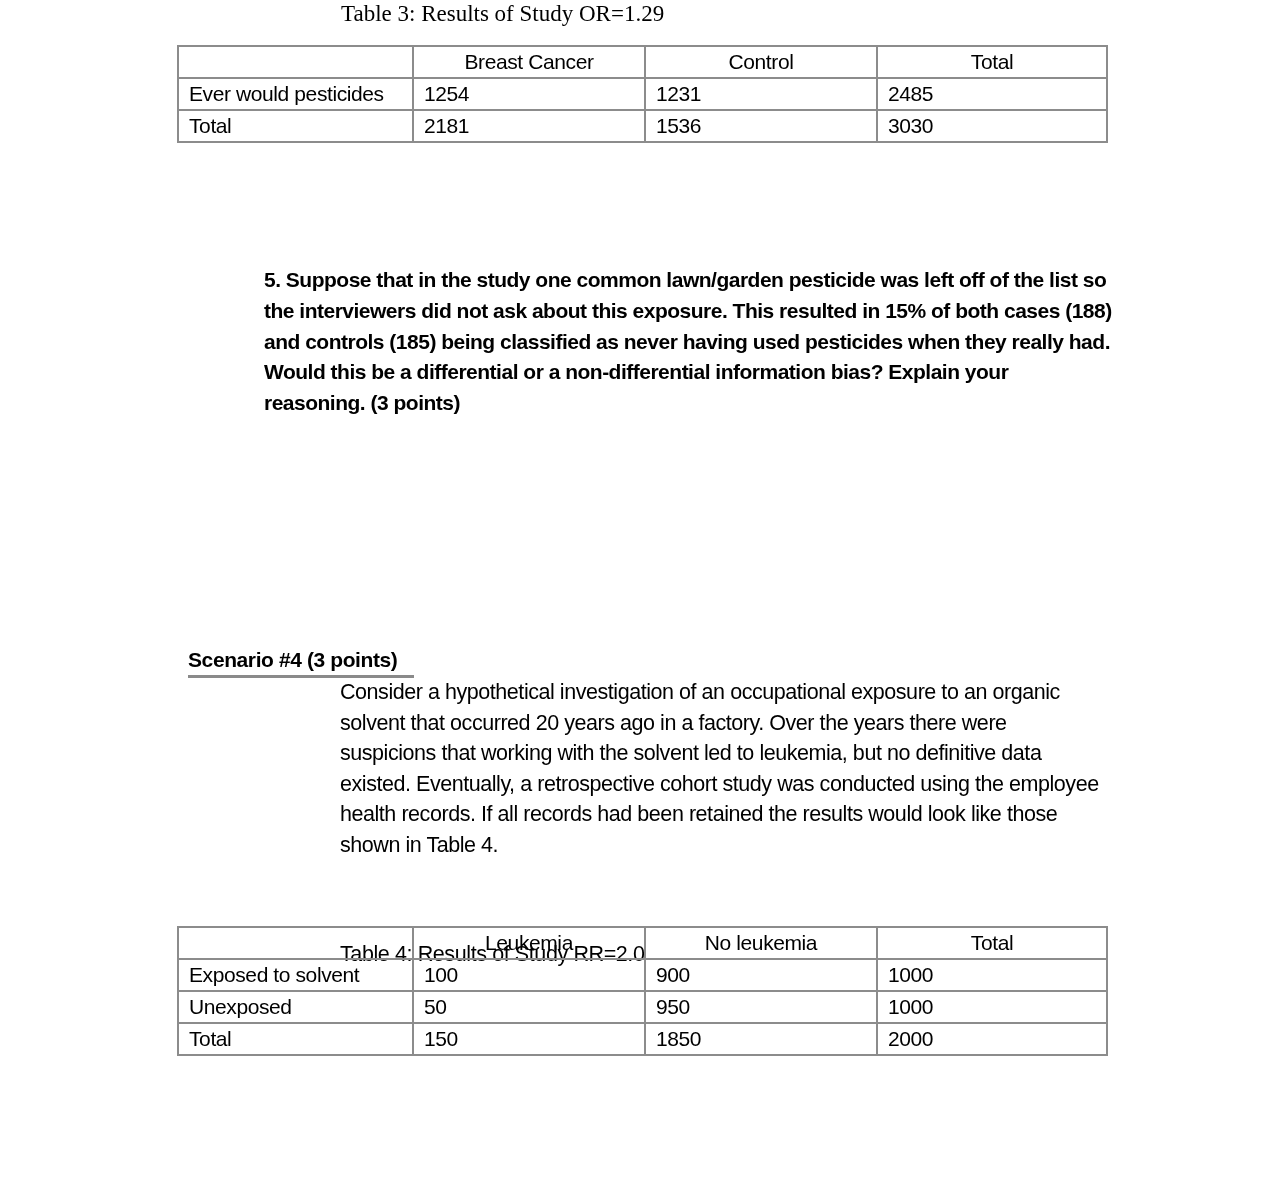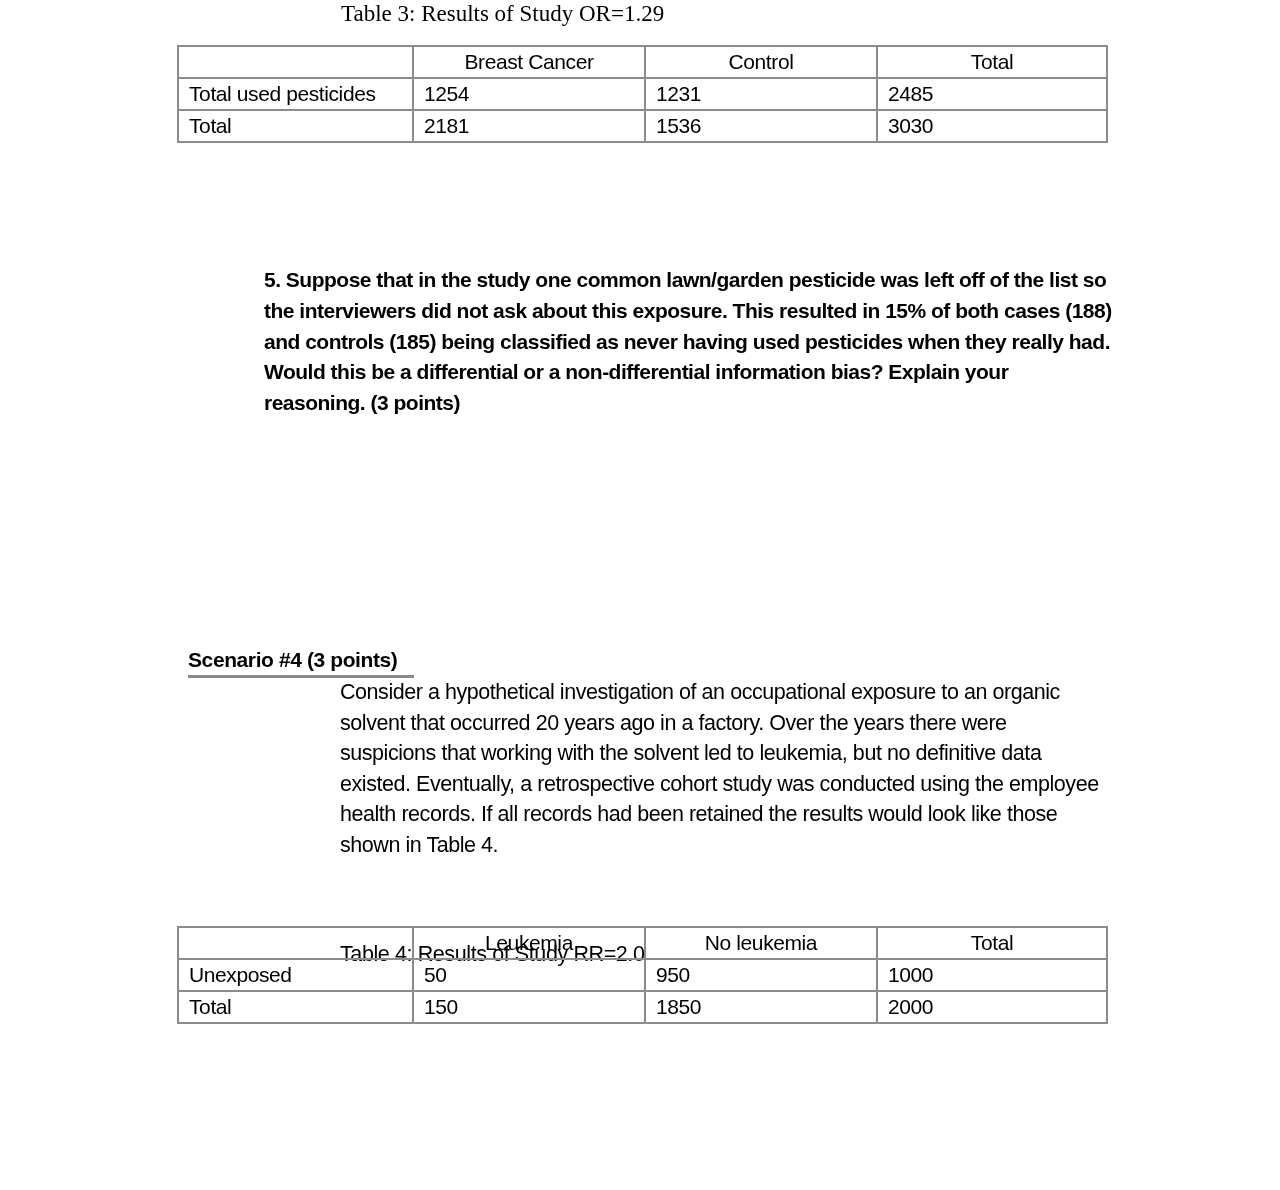--- a/index.html
+++ b/index.html
@@ -34,21 +34,21 @@
       <col style="width:230px">
     </colgroup>
   <tbody>
       <tr>
     <td class="hdr"></td>
     <td class="hdr">Breast Cancer</td>
     <td class="hdr">Control</td>
     <td class="hdr">Total</td>
   </tr>
   <tr>
-    <td class="rowlabel">Total used pesticides</td>
+    <td class="rowlabel">Ever would pesticides</td>
     <td>1254</td>
     <td>1231</td>
     <td>2485</td>
   </tr>
   <tr>
     <td class="rowlabel">Total</td>
     <td>2181</td>
     <td>1536</td>
     <td>3030</td>
   </tr>
@@ -72,20 +72,26 @@
       <col style="width:230px">
     </colgroup>
   <tbody>
       <tr>
     <td class="hdr"></td>
     <td class="hdr">Leukemia</td>
     <td class="hdr">No leukemia</td>
     <td class="hdr">Total</td>
   </tr>
   <tr>
+    <td class="rowlabel">Exposed to solvent</td>
+    <td>100</td>
+    <td>900</td>
+    <td>1000</td>
+  </tr>
+  <tr>
     <td class="rowlabel">Unexposed</td>
     <td>50</td>
     <td>950</td>
     <td>1000</td>
   </tr>
   <tr>
     <td class="rowlabel">Total</td>
     <td>150</td>
     <td>1850</td>
     <td>2000</td>

